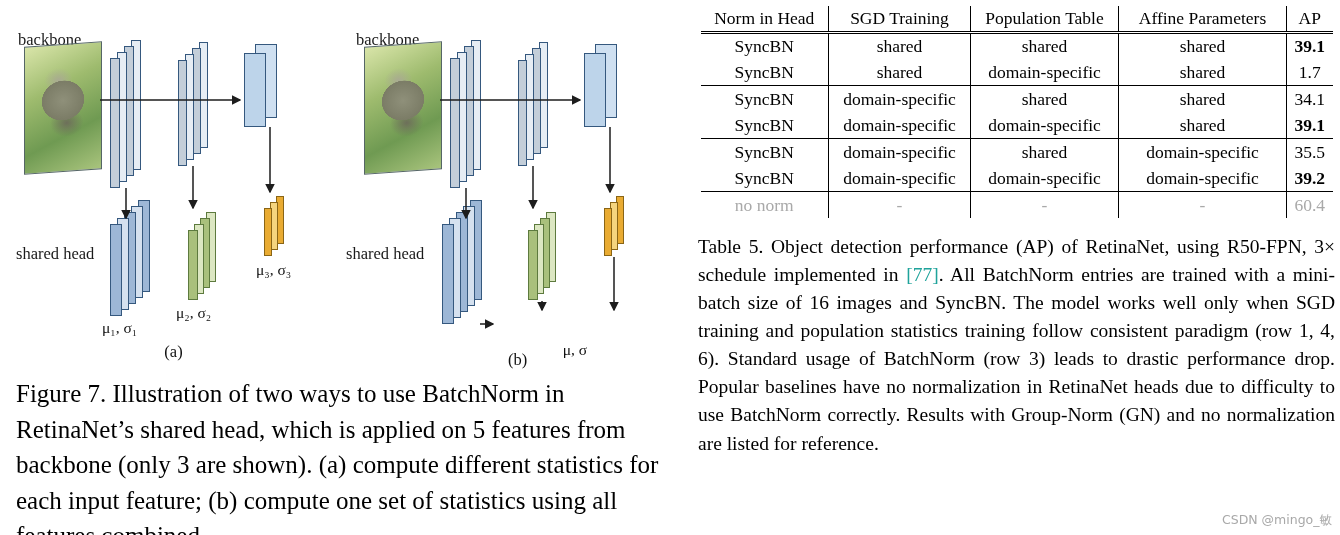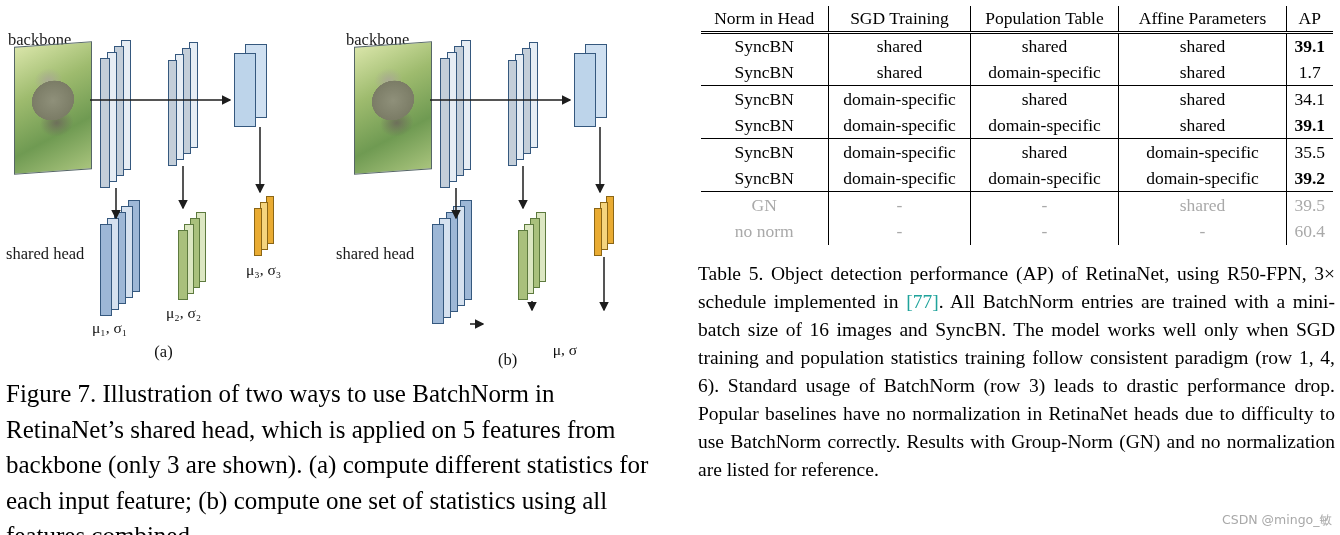--- a/index.html
+++ b/index.html
@@ -3,21 +3,21 @@
 <meta charset="utf-8">
 <style>
   * { margin:0; padding:0; box-sizing:border-box; }
   html,body { background:#ffffff; }
   body {
     width:1340px; height:535px; position:relative; overflow:hidden;
     font-family:"Liberation Serif", serif; color:#000;
   }
 
   
-  .figure-panel { position:absolute; left:6px; top:4px; width:662px; height:527px; }
+  .figure-panel { position:absolute; left:16px; top:4px; width:662px; height:527px; }
   .dlabel { position:absolute; font-size:16.5px; color:#1a1a1a; white-space:nowrap; }
   .cat {
     position:absolute; width:78px; height:128px; border:1px solid #566; transform:skewY(-4deg);
     background:
       radial-gradient(ellipse 46% 26% at 50% 44%, #8f907a 0%, #7b7c66 60%, rgba(0,0,0,0) 61%),
       radial-gradient(ellipse 30% 16% at 44% 28%, #a9aa92 0%, rgba(0,0,0,0) 62%),
       radial-gradient(ellipse 40% 20% at 55% 62%, #6d6f5a 0%, rgba(0,0,0,0) 55%),
       linear-gradient(155deg, #d9e5a9 0%, #9ebb6e 35%, #6f9a52 68%, #a9c47d 100%);
   }
   .stack { position:absolute; }
@@ -225,27 +225,20 @@
           <td>35.5</td>
         </tr>
         <tr class="group-end">
           <td>SyncBN</td>
           <td>domain-specific</td>
           <td>domain-specific</td>
           <td>domain-specific</td>
           <td class="bold">39.2</td>
         </tr>
         <tr class="gray">
-          <td>GN</td>
-          <td>-</td>
-          <td>-</td>
-          <td>shared</td>
-          <td>39.5</td>
-        </tr>
-        <tr class="gray">
           <td>no norm</td>
           <td>-</td>
           <td>-</td>
           <td>-</td>
           <td>60.4</td>
         </tr>
       </tbody>
   </table>
 
   <p class="tab-caption"><span>Table 5. Object detection performance (AP) of RetinaNet, using R50-FPN, 3× schedule implemented in </span><span class="cite">[77]</span><span>. All BatchNorm entries are trained with a mini-batch size of 16 images and SyncBN. The model works well only when SGD training and population statistics training follow consistent paradigm (row 1, 4, 6). Standard usage of BatchNorm (row 3) leads to drastic performance drop. Popular baselines have no normalization in RetinaNet heads due to difficulty to use BatchNorm correctly. Results with Group-Norm (GN) and no normalization are listed for reference.</span></p>

